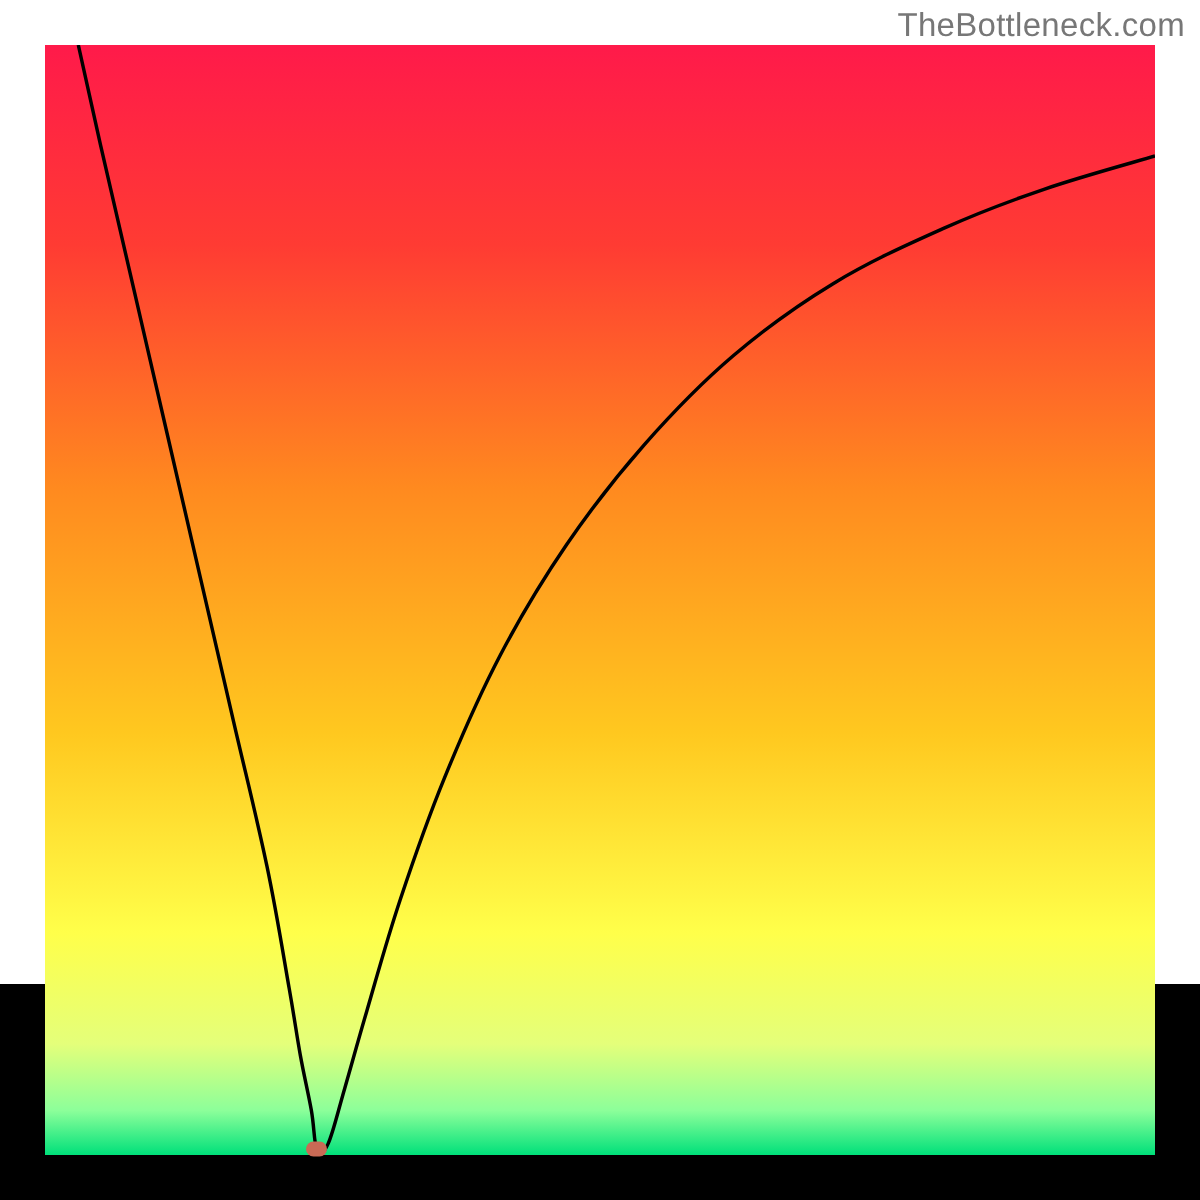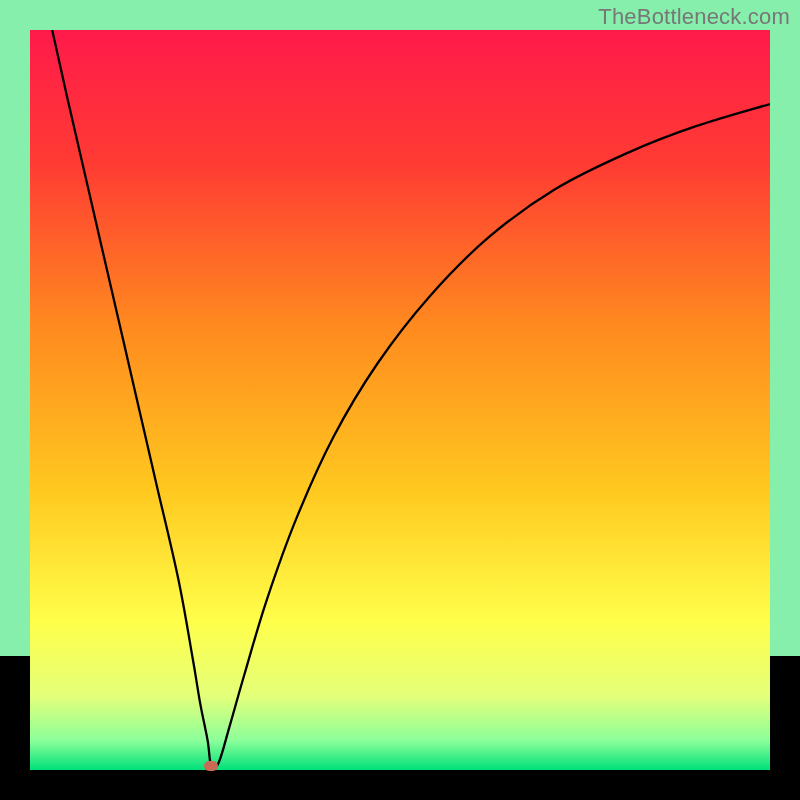--- a/index.html
+++ b/index.html
@@ -8,21 +8,21 @@
     width: 800px;
     height: 800px;
     background: #000;
     overflow: hidden;
     font-family: Arial, Helvetica, sans-serif;
   }
   .frame {
     position: relative;
     width: 800px;
     height: 656px;
-    background: #86efac;
+    background: #ffffff;
   }
   .plot-area {
     position: absolute;
     left: 30px;
     top: 30px;
     width: 740px;
     height: 740px;
   }
   .gradient {
     position: absolute;

